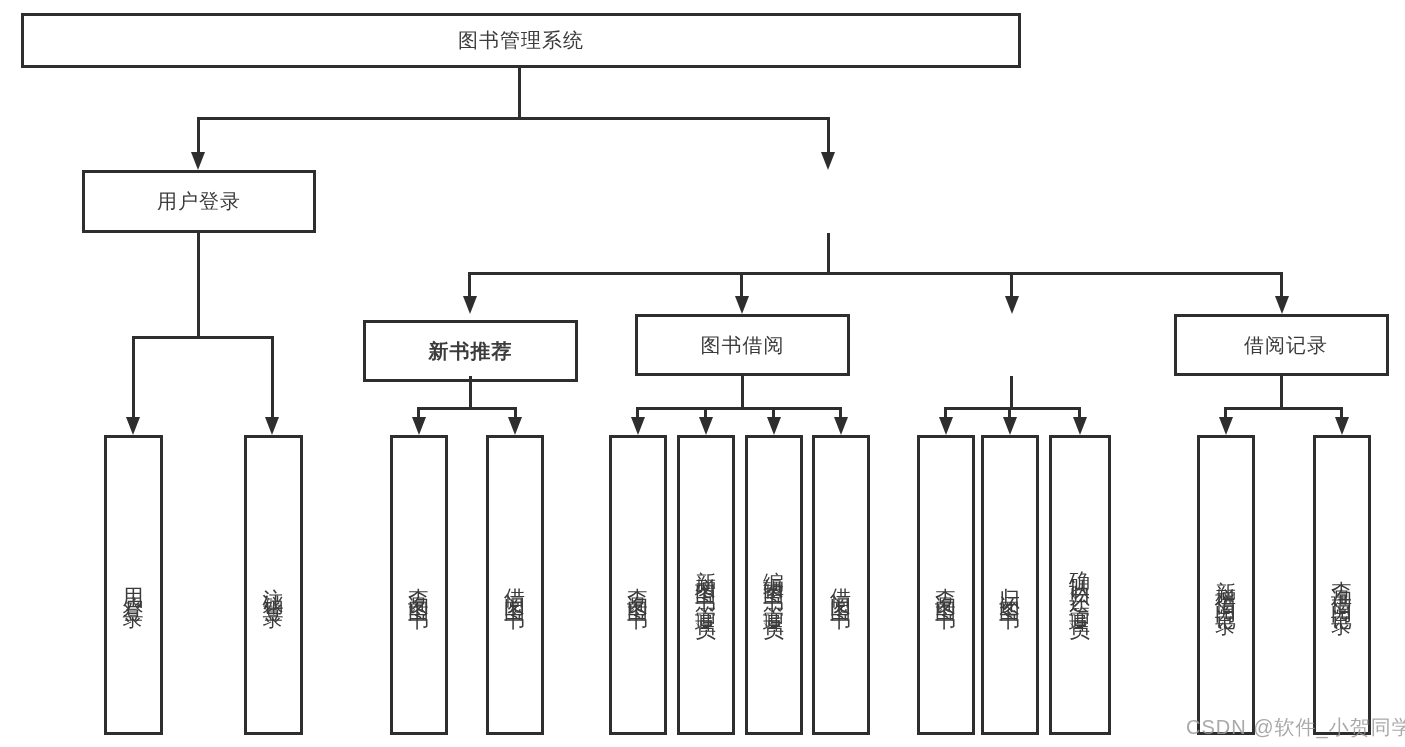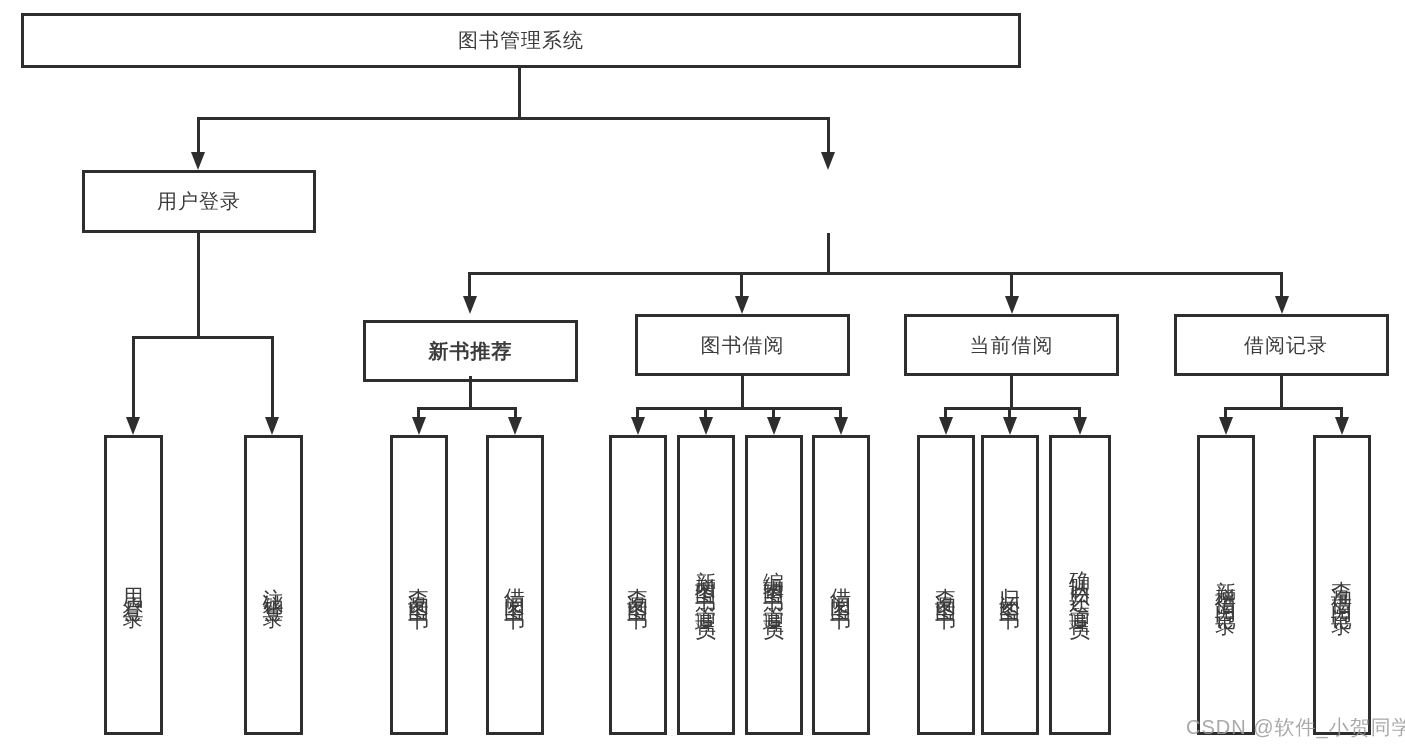--- a/index.html
+++ b/index.html
@@ -104,21 +104,20 @@
   <div class="arr" style="left:463px; top:296px;"></div>
   <div class="vl" style="left:740px; top:272px; height:26px;"></div>
   <div class="arr" style="left:735px; top:296px;"></div>
   <div class="vl" style="left:1010px; top:272px; height:26px;"></div>
   <div class="arr" style="left:1005px; top:296px;"></div>
   <div class="vl" style="left:1280px; top:272px; height:26px;"></div>
   <div class="arr" style="left:1275px; top:296px;"></div>
 
   <div class="box" style="left:363px; top:320px; width:215px; height:62px;font-weight:bold;">新书推荐</div>
   <div class="box" style="left:635px; top:314px; width:215px; height:62px;text-align:center;">图书借阅</div>
-  <div class="box" style="left:904px; top:314px; width:215px; height:62px;">当前借阅</div>
   <div class="box" style="left:1174px; top:314px; width:215px; height:62px;padding-left:9px;">借阅记录</div>
 
   <div class="vl" style="left:469px; top:376px; height:34px;"></div>
   <div class="hl" style="left:417px; top:407px; width:100px;"></div>
   <div class="vl" style="left:417px; top:407px; height:14px;"></div>
   <div class="arr" style="left:412px; top:417px;"></div>
   <div class="vl" style="left:514px; top:407px; height:14px;"></div>
   <div class="arr" style="left:508px; top:417px;"></div>
 
   <div class="vbox" style="left:390px; top:435px; width:58px; height:300px;">查询图书</div>

